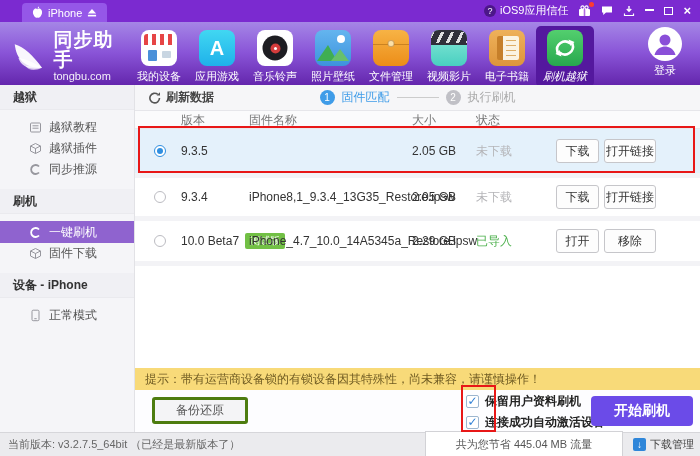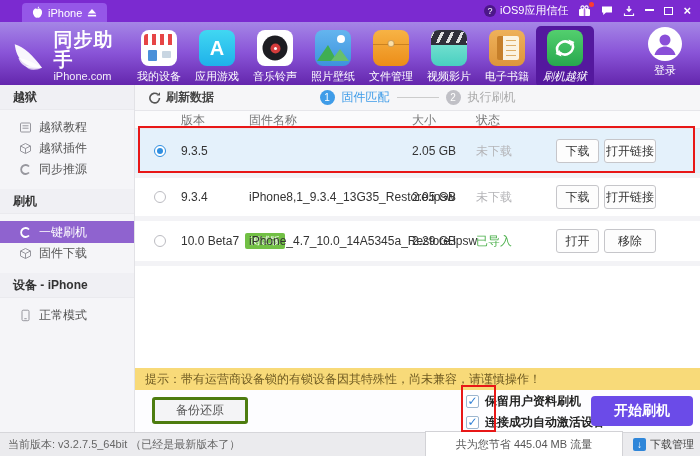--- a/index.html
+++ b/index.html
@@ -63,21 +63,21 @@
   .ico.jb{background:linear-gradient(180deg,#53cf6e,#27a84e);}
   
   .login{margin-left:auto;margin-right:18px;display:flex;flex-direction:column;align-items:center;gap:2px;padding-top:5px;cursor:pointer;}
   .avatar{width:34px;height:34px;border-radius:50%;background:#fff;overflow:hidden;}
 
   
   .main{position:absolute;top:85px;left:0;right:0;bottom:24px;display:flex;}
   .sidebar{width:135px;flex:none;background:#f5f5f8;border-right:1px solid #e2e2e6;font-size:12px;}
   .sec-title{height:25px;line-height:25px;padding-left:13px;font-weight:bold;color:#333;background:#f0f0f4;border-bottom:1px solid #eaeaee;}
   .sec-items{padding:7px 0 9px;}
-  .side-item{height:21px;display:flex;align-items:center;gap:7px;padding-left:19px;color:#555;cursor:pointer;}
+  .side-item{height:21px;display:flex;align-items:center;gap:7px;padding-left:29px;color:#555;cursor:pointer;}
   .side-item .sicon{width:13px;height:13px;color:#97979e;flex:none;}
   .side-item.selected{background:#8f63cf;color:#fff;height:22px;}
   .side-item.selected .sicon{color:#fff;}
 
   .content{flex:1;position:relative;background:#fdfdff;display:flex;flex-direction:column;}
   .topstrip{height:26px;background:#f6f6f8;border-bottom:1px solid #e6e6ea;display:flex;align-items:center;position:relative;flex:none;}
   .refresh{display:flex;align-items:center;gap:5px;margin-left:13px;font-size:12px;font-weight:bold;color:#444;cursor:pointer;z-index:2;}
   .steps{position:absolute;left:0;right:0;top:0;bottom:0;display:flex;justify-content:center;align-items:center;gap:7px;font-size:12px;}
   .stepnum{width:15px;height:15px;border-radius:50%;color:#fff;font-size:10px;display:flex;align-items:center;justify-content:center;}
   .stepnum.on{background:#3f9ce8;} .stepnum.off{background:#c0c0c6;}
@@ -174,21 +174,21 @@
 
   <div class="header">
     <div class="logo">
       <svg width="38" height="38" viewBox="0 0 40 40">
         <path d="M33 33C14 33 5 24 3 7c10 3 20 12 30 26z" fill="#fff" opacity=".95"></path>
         <path d="M33 33C20 36 10 32 7 22c9 2 17 5 26 11z" fill="#fff" opacity=".8"></path>
         <path d="M33 33c-8 4-15 3-18-2 6 0 12 0 18 2z" fill="#fff" opacity=".6"></path>
       </svg>
       <div>
         <div class="logo-cn">同步助手</div>
-        <div class="logo-en">iPhone.com</div>
+        <div class="logo-en">tongbu.com</div>
       </div>
     </div>
     <div class="nav">
       <div class="nav-item">
         <div class="ico store">
             <div class="awning"></div>
             <div class="door"></div>
             <div class="shopwin"></div>
           </div>
         <span class="nav-label">我的设备</span>

